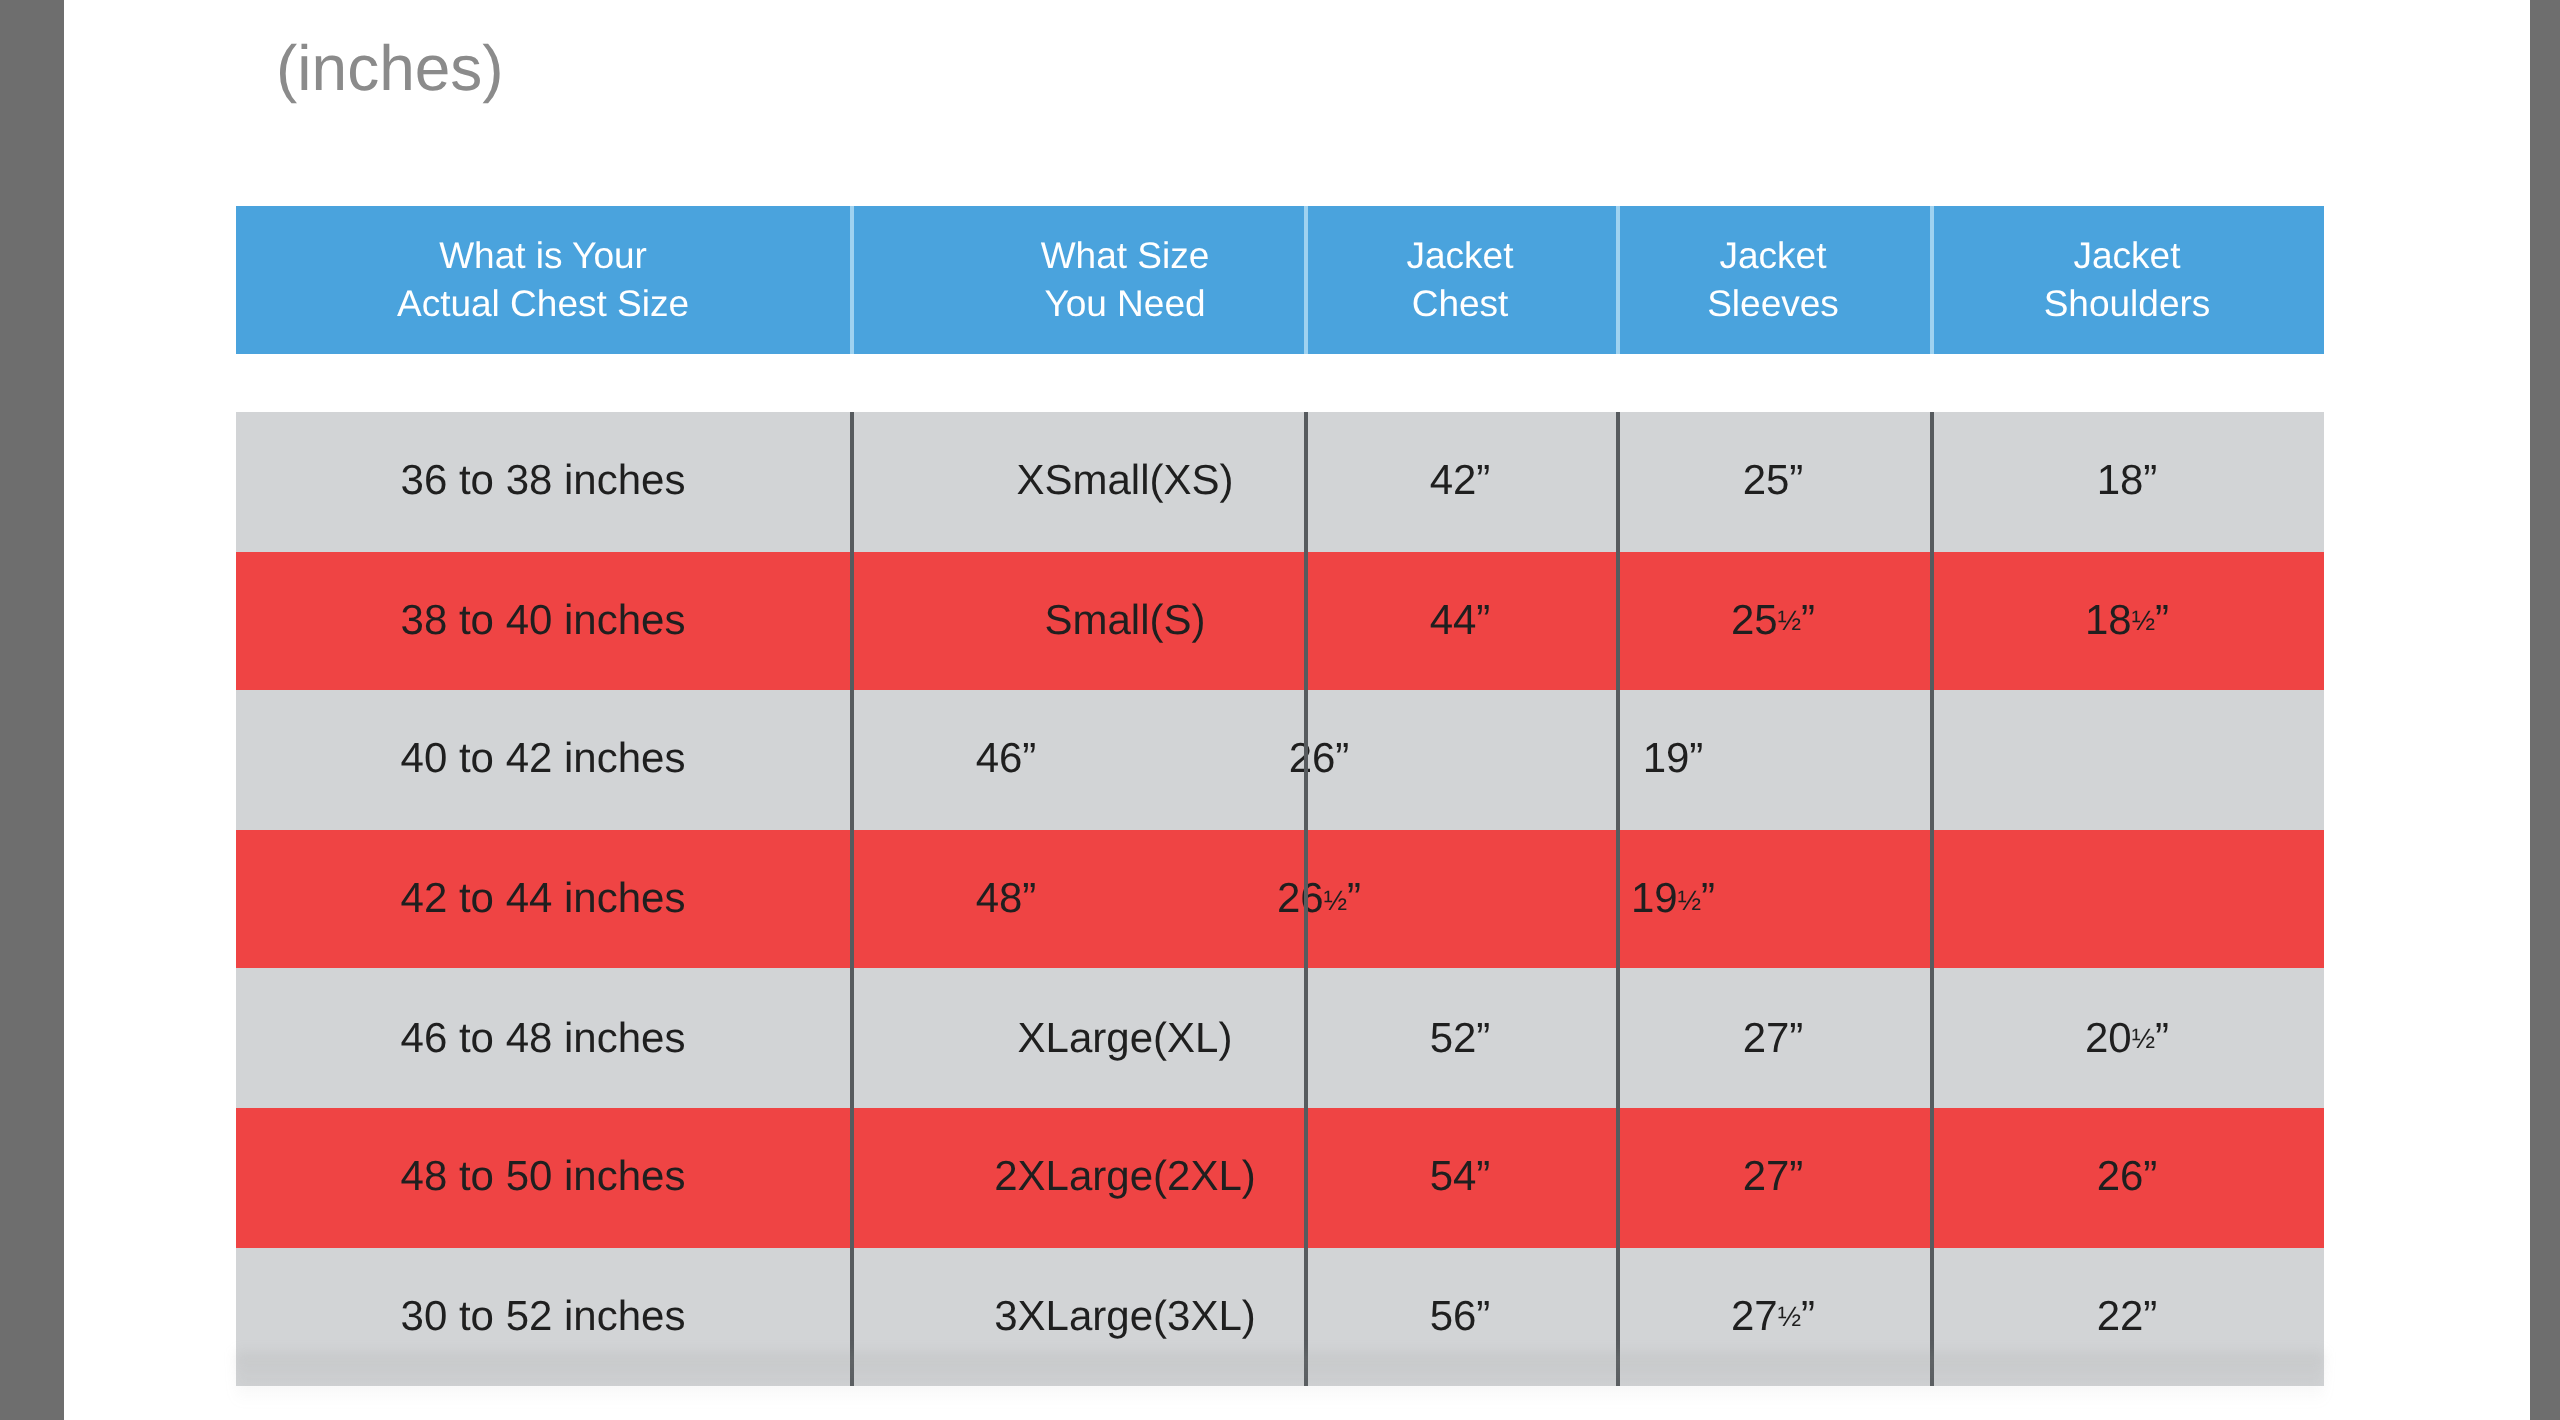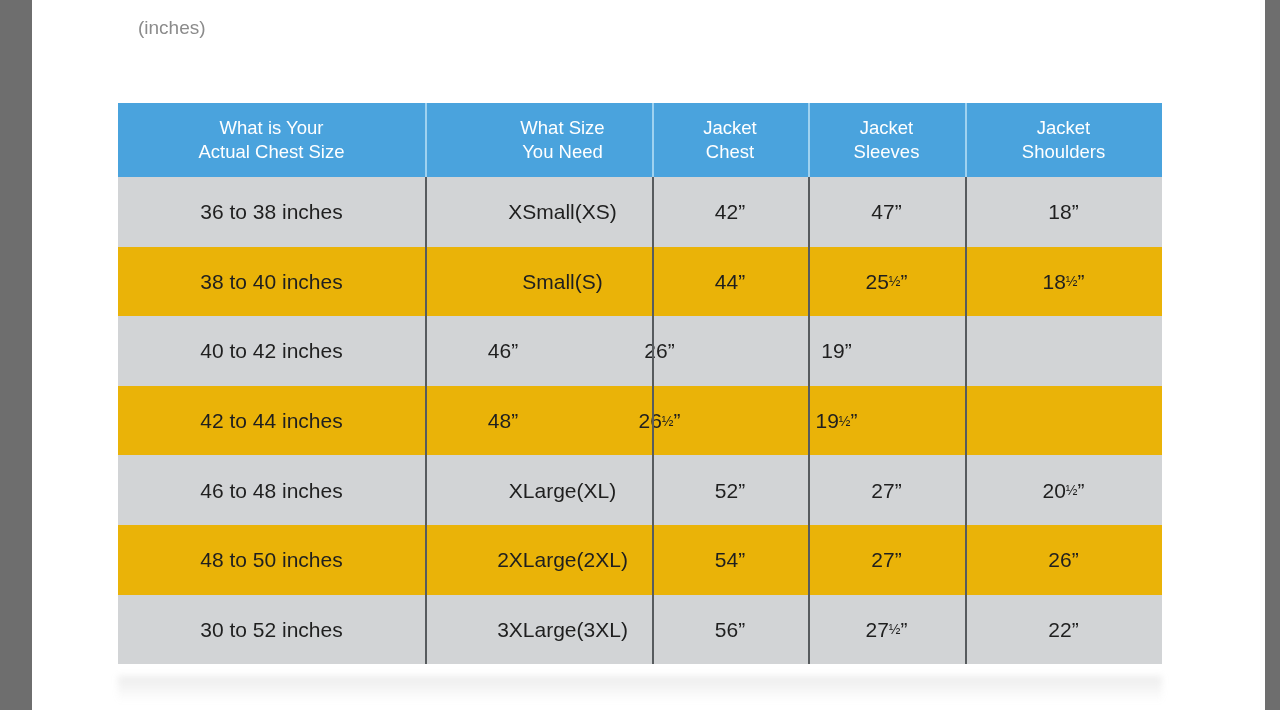--- a/index.html
+++ b/index.html
@@ -55,21 +55,21 @@
     white-space: nowrap;
   }
   .title-main {
     font-size: 47px;
     font-weight: 700;
     color: #1d1d1d;
     letter-spacing: -0.5px;
     line-height: 1;
   }
   .title-sub {
-    font-size: 19px;
+    font-size: 32px;
     font-weight: 400;
     color: #8b8b8b;
     margin-left: 10px;
     line-height: 1;
   }
 
   
   .table {
     position: absolute;
     left: 86px;
@@ -98,25 +98,26 @@
   .th + .th::before {
     content: "";
     position: absolute;
     left: 0; top: 0;
     width: 2px; height: 100%;
     background: #9fd2f0;
   }
 
   .tbody {
     position: relative;
+    margin-top: 29px;
   }
   .tr {
     display: flex;
     height: 69.6px;
-    background: #eab308;
+    background: #ef4444;
   }
   .tr.shade { background: #d2d4d6; }
 
   .td {
     display: flex;
     align-items: center;
     justify-content: center;
     color: #1f1f1f;
     font-size: 21px;
     font-weight: 400;
@@ -202,21 +203,21 @@
           <span>Shoulders</span>
         </div>
       </div>
 
       <div class="tbody">
 
         <div class="tr shade">
           <div class="td c0">36 to 38 inches</div>
           <div class="td c1">XSmall(XS)</div>
           <div class="td c2">42”</div>
-          <div class="td c3">47”</div>
+          <div class="td c3">25”</div>
           <div class="td c4">18”</div>
         </div>
 
         <div class="tr">
           <div class="td c0">38 to 40 inches</div>
           <div class="td c1">Small(S)</div>
           <div class="td c2">44”</div>
           <div class="td c3">25<span class="frac">½</span>”</div>
           <div class="td c4">18<span class="frac">½</span>”</div>
         </div>

